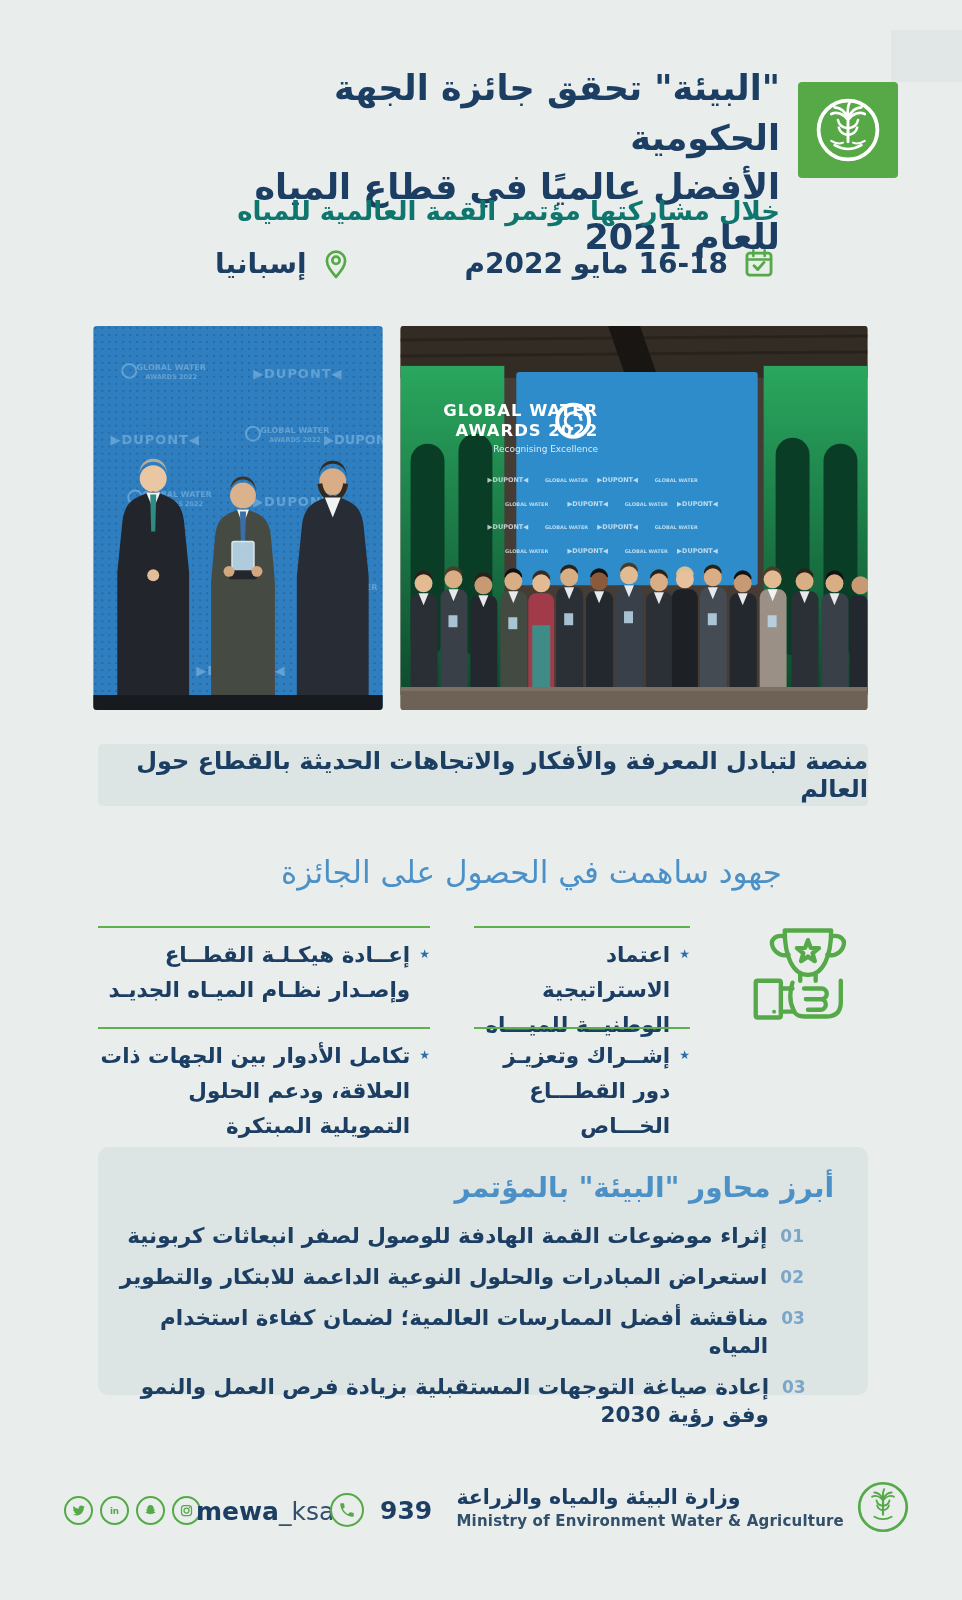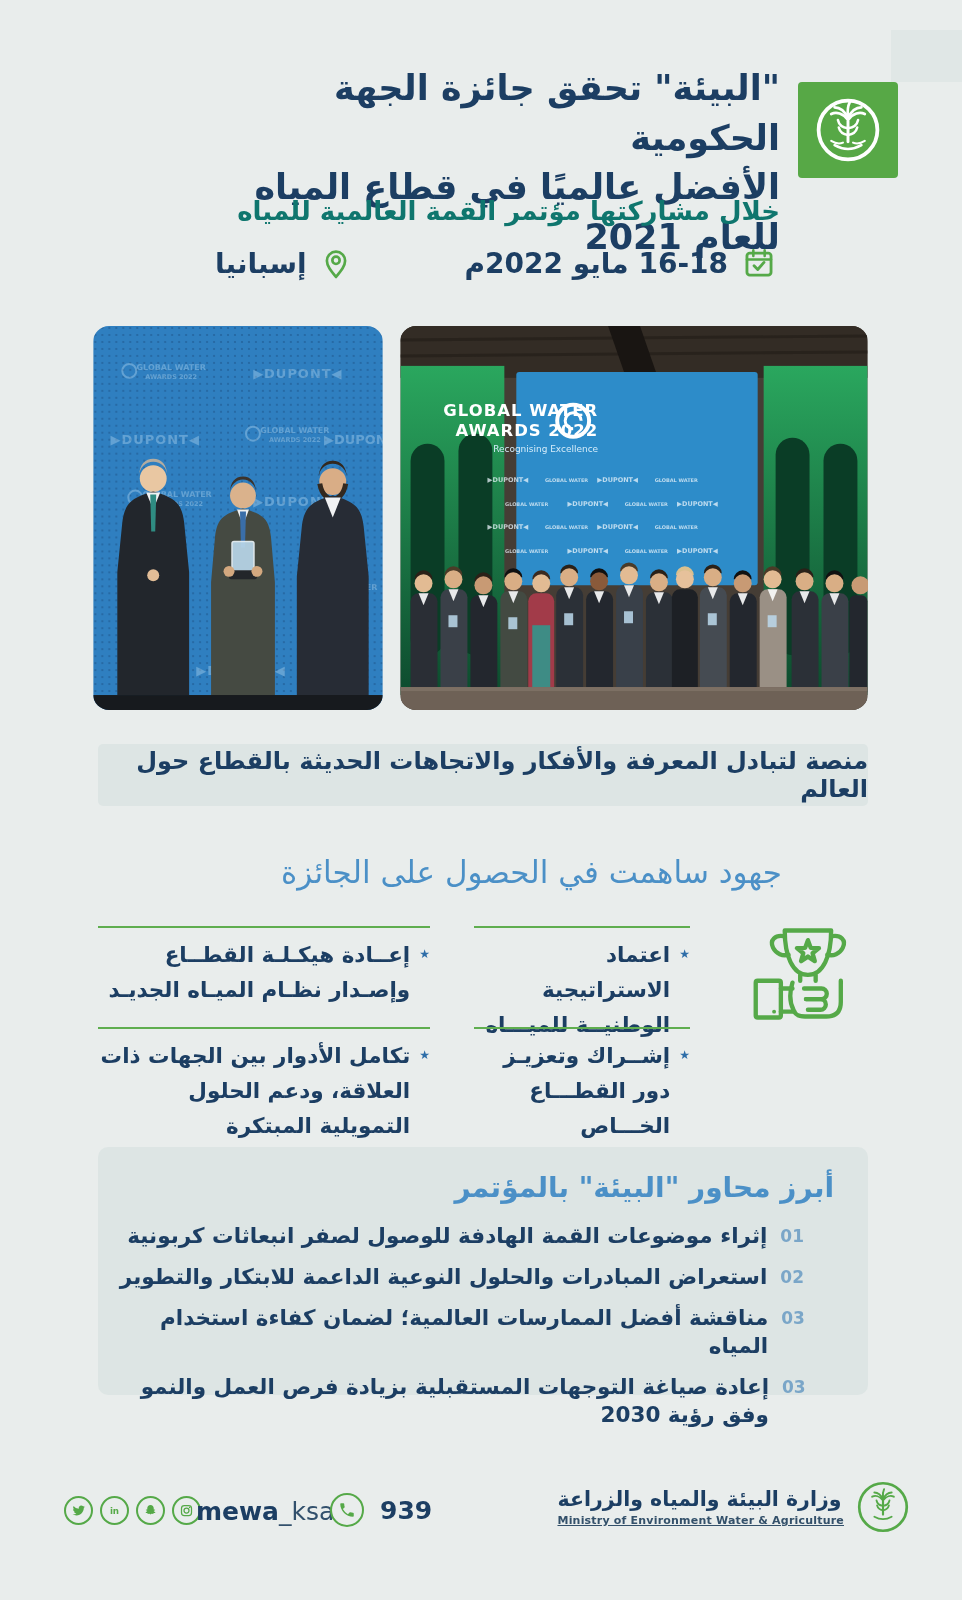--- a/index.html
+++ b/index.html
@@ -11,21 +11,21 @@
            display:flex;align-items:center;justify-content:center;}
   .title-block{position:absolute;right:182px;top:64px;width:580px;text-align:right;
                color:#1c3e63;font-weight:700;font-size:35px;line-height:1.42;}
   .subtitle{position:absolute;right:182px;top:196px;width:580px;text-align:right;
             color:#0f766e;font-weight:700;font-size:26px;}
   .meta-row{position:absolute;right:186px;top:246px;display:flex;align-items:center;gap:14px;
             color:#1c3e63;font-weight:700;font-size:28px;}
   .meta-gap{width:86px;}
   .icon-cal,.icon-pin{flex:0 0 auto;display:block;}
   
-  .photo{position:absolute;top:326px;height:384px;border-radius:16px;overflow:hidden;}
+  .photo{position:absolute;top:326px;height:384px;border-radius:4px;overflow:hidden;}
   .photo svg{display:block;width:100%;height:100%;}
   #photo-award{left:93px;width:290px;}
   #photo-group{left:400px;width:468px;}
   
   .info-bar{position:absolute;left:98px;top:744px;width:770px;height:62px;background:#dde5e4;border-radius:5px;
             display:flex;align-items:center;justify-content:center;color:#1c3e63;font-weight:700;font-size:24px;}
   
   .efforts-title{position:absolute;right:180px;top:854px;color:#4b90c7;font-weight:400;font-size:31px;}
   .trophy-box{position:absolute;left:748px;top:918px;width:116px;height:110px;}
   .effort{position:absolute;border-top:2px solid #5fae4f;padding-top:10px;display:flex;gap:9px;
@@ -49,21 +49,21 @@
   .handle{position:absolute;left:196px;top:1497px;font-size:25px;color:#1c3e63;direction:ltr;}
   .handle .hb{font-weight:800;}
   .handle .hr{font-weight:400;color:#32506c;}
   .phone-group{position:absolute;left:330px;top:1493px;display:flex;align-items:center;gap:16px;direction:ltr;}
   .pc{width:34px;height:34px;box-sizing:border-box;border:2.5px solid #55a948;border-radius:50%;
       display:flex;align-items:center;justify-content:center;}
   .phone-num{font-size:25px;font-weight:800;color:#1c3e63;}
   .ministry{position:absolute;right:52px;top:1480px;display:flex;align-items:center;gap:12px;}
   .mtexts{text-align:left;}
   .m-ar{font-size:20.5px;font-weight:700;color:#1c3e63;}
-  .m-en{font-size:11px;font-weight:600;color:#33506a;margin-top:3px;letter-spacing:.2px;text-decoration:underline;}
+  .m-en{font-size:15px;font-weight:600;color:#33506a;margin-top:3px;letter-spacing:.2px;}
 </style>
 </head>
 <body>
 
 <div class="canvas">
 
   <div class="corner-accent"></div>
 
   <div class="logo-sq">
     <svg width="88" height="84" viewBox="0 0 100 100">

